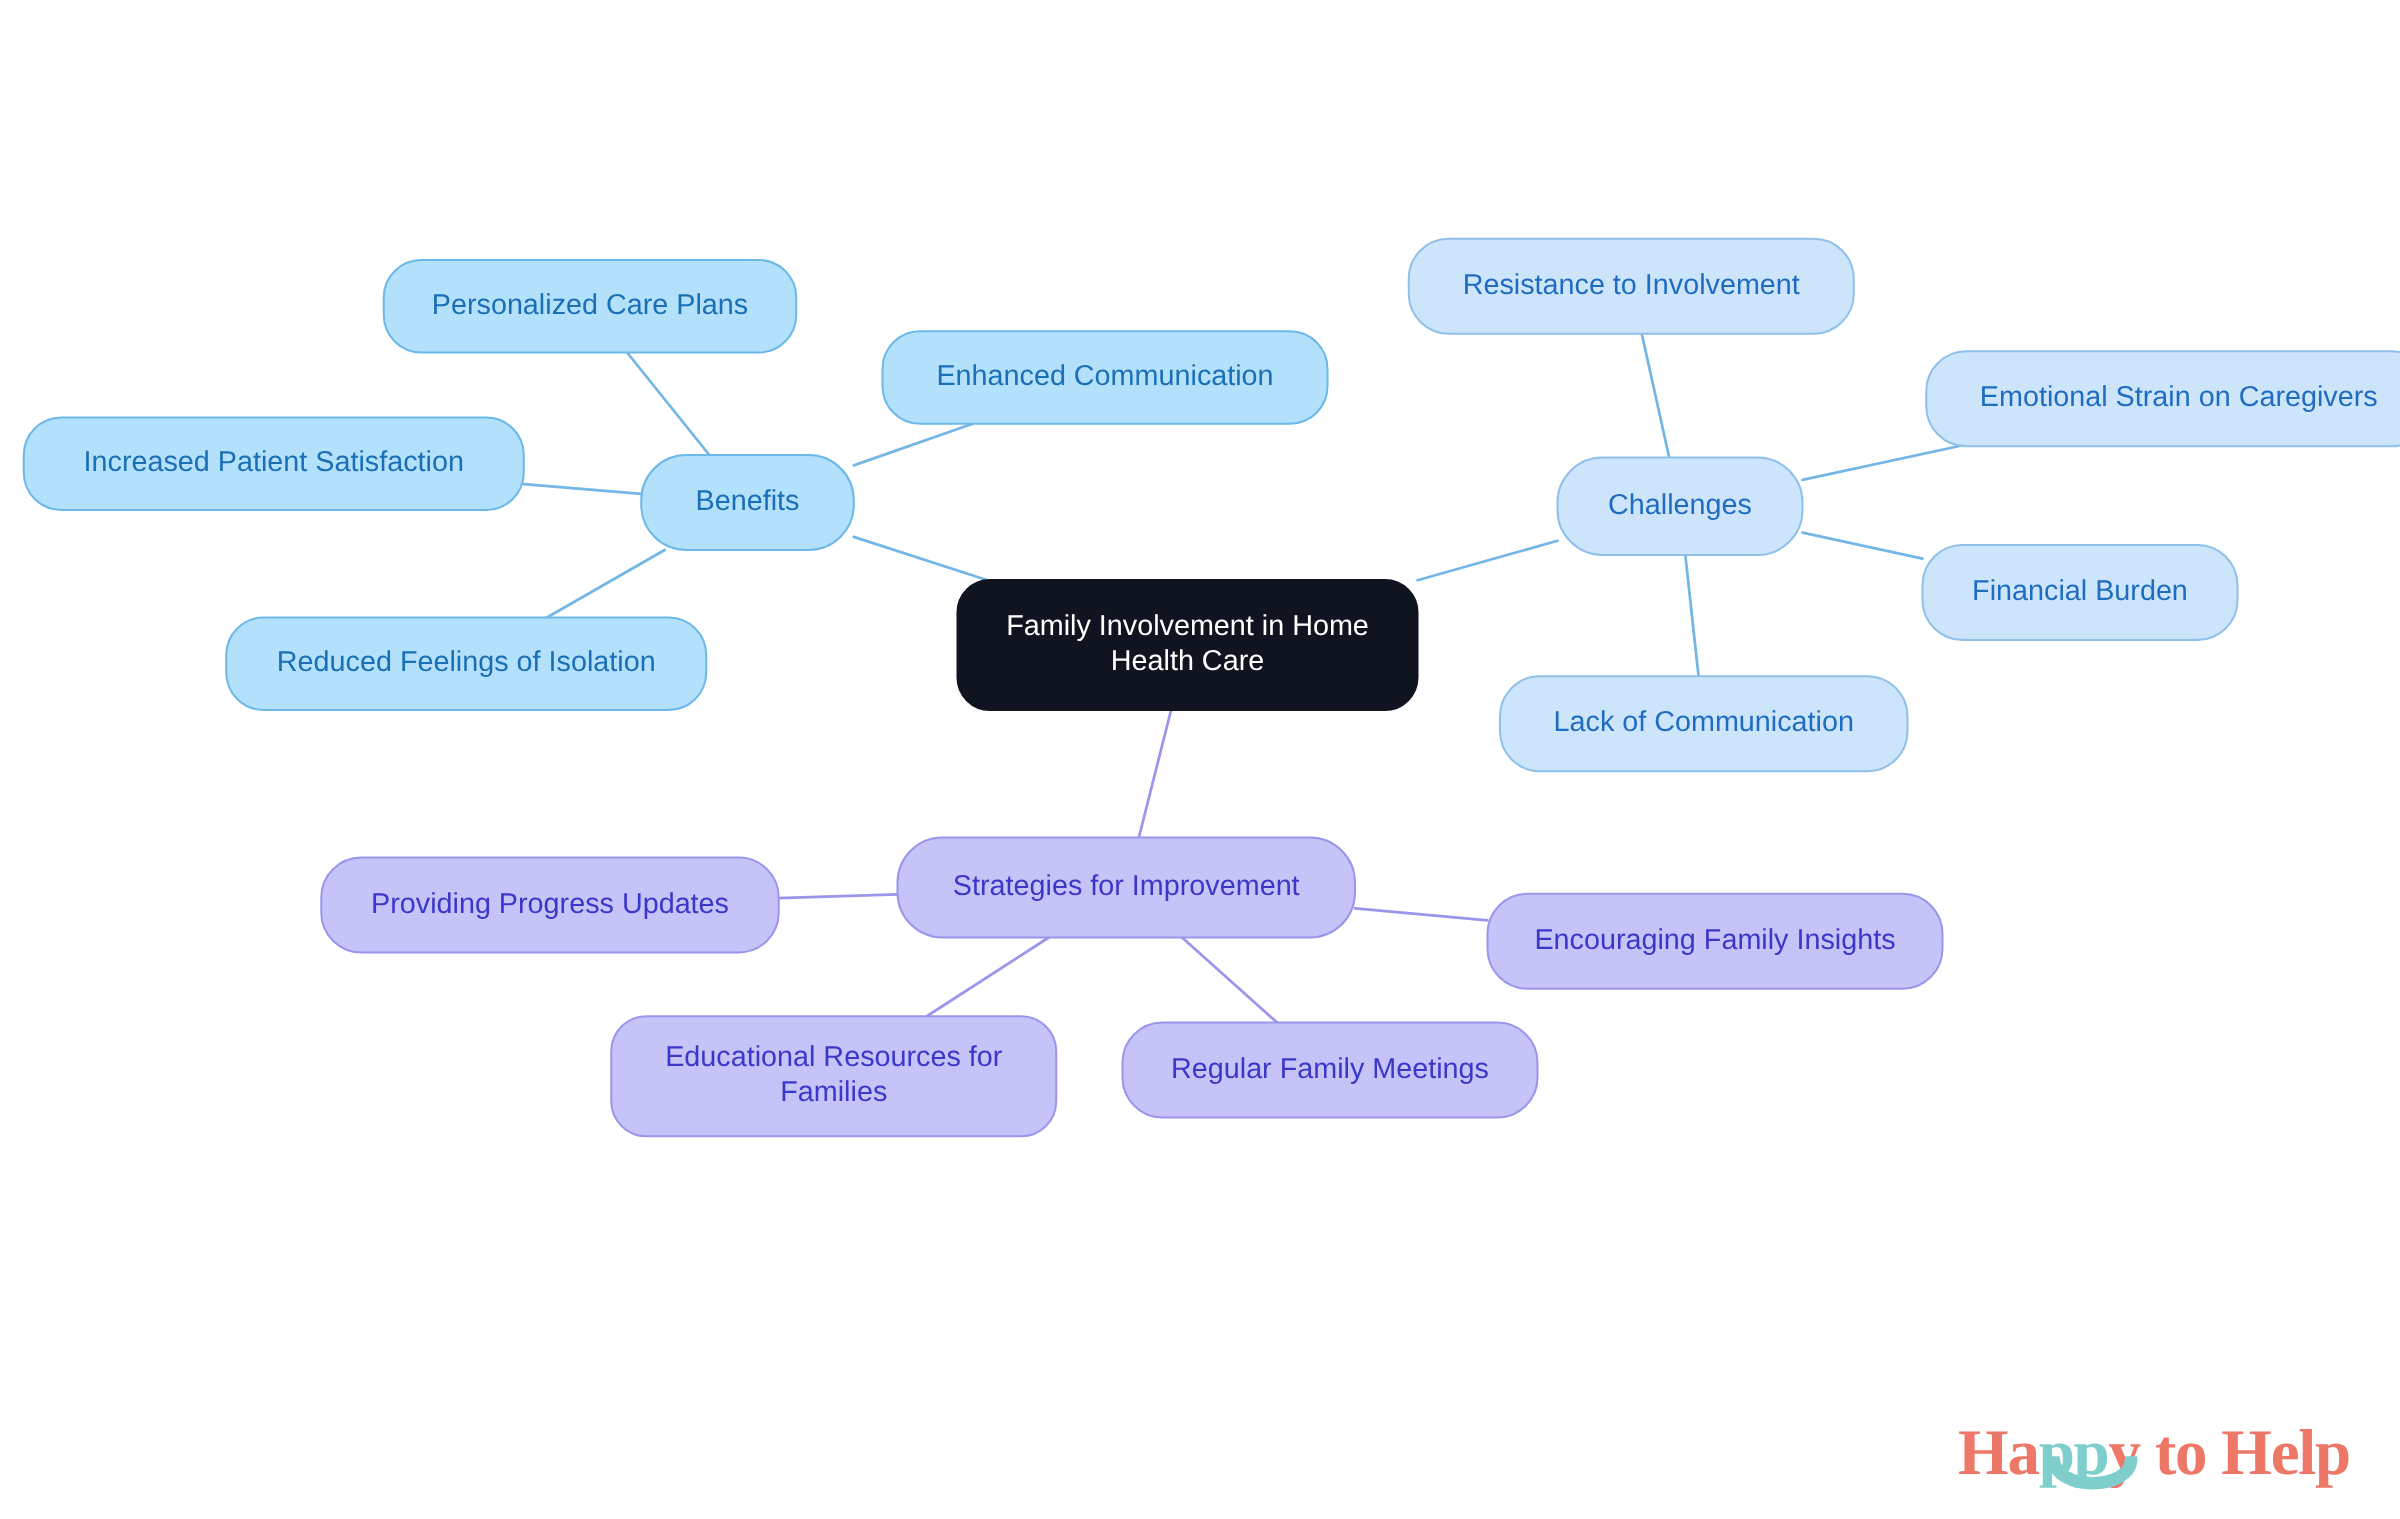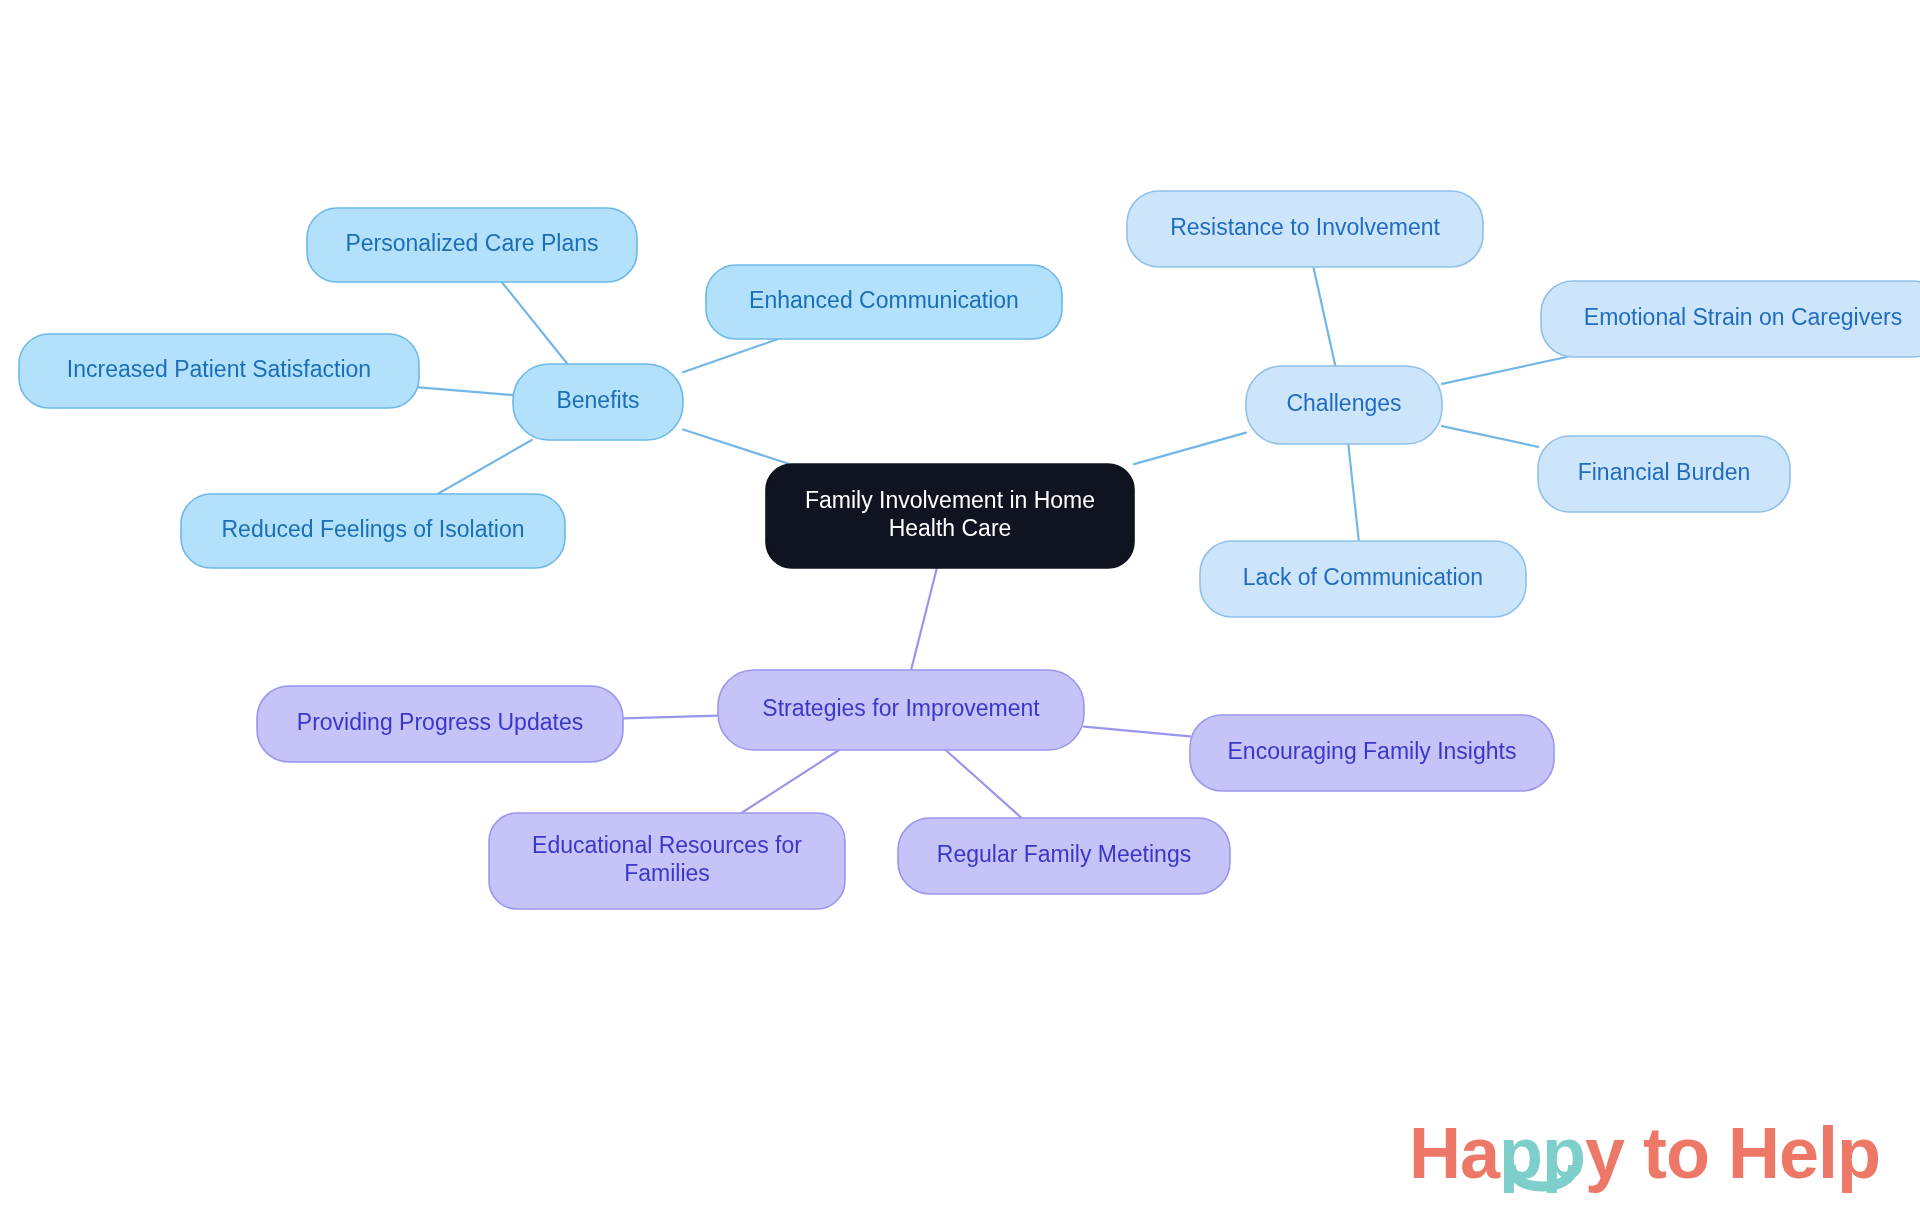--- a/index.html
+++ b/index.html
@@ -39,23 +39,23 @@
     white-space: pre;
   }
   .brand {
     position: absolute;
     right: 40px;
     bottom: 28px;
     text-align: right;
     user-select: none;
   }
   .brand-main {
-    font-family: Liberation Sans, sans-serif;
+    font-family: Liberation Serif, serif;
     font-weight: bold;
-    font-size: 72px;
+    font-size: 52px;
     letter-spacing: -1px;
     line-height: 0.95;
     white-space: nowrap;
   }
   .brand-sub {
     font-family: "DejaVu Sans", sans-serif;
     font-size: 36px;
     letter-spacing: 5px;
     margin-top: -14px;
     margin-right: 4px;

